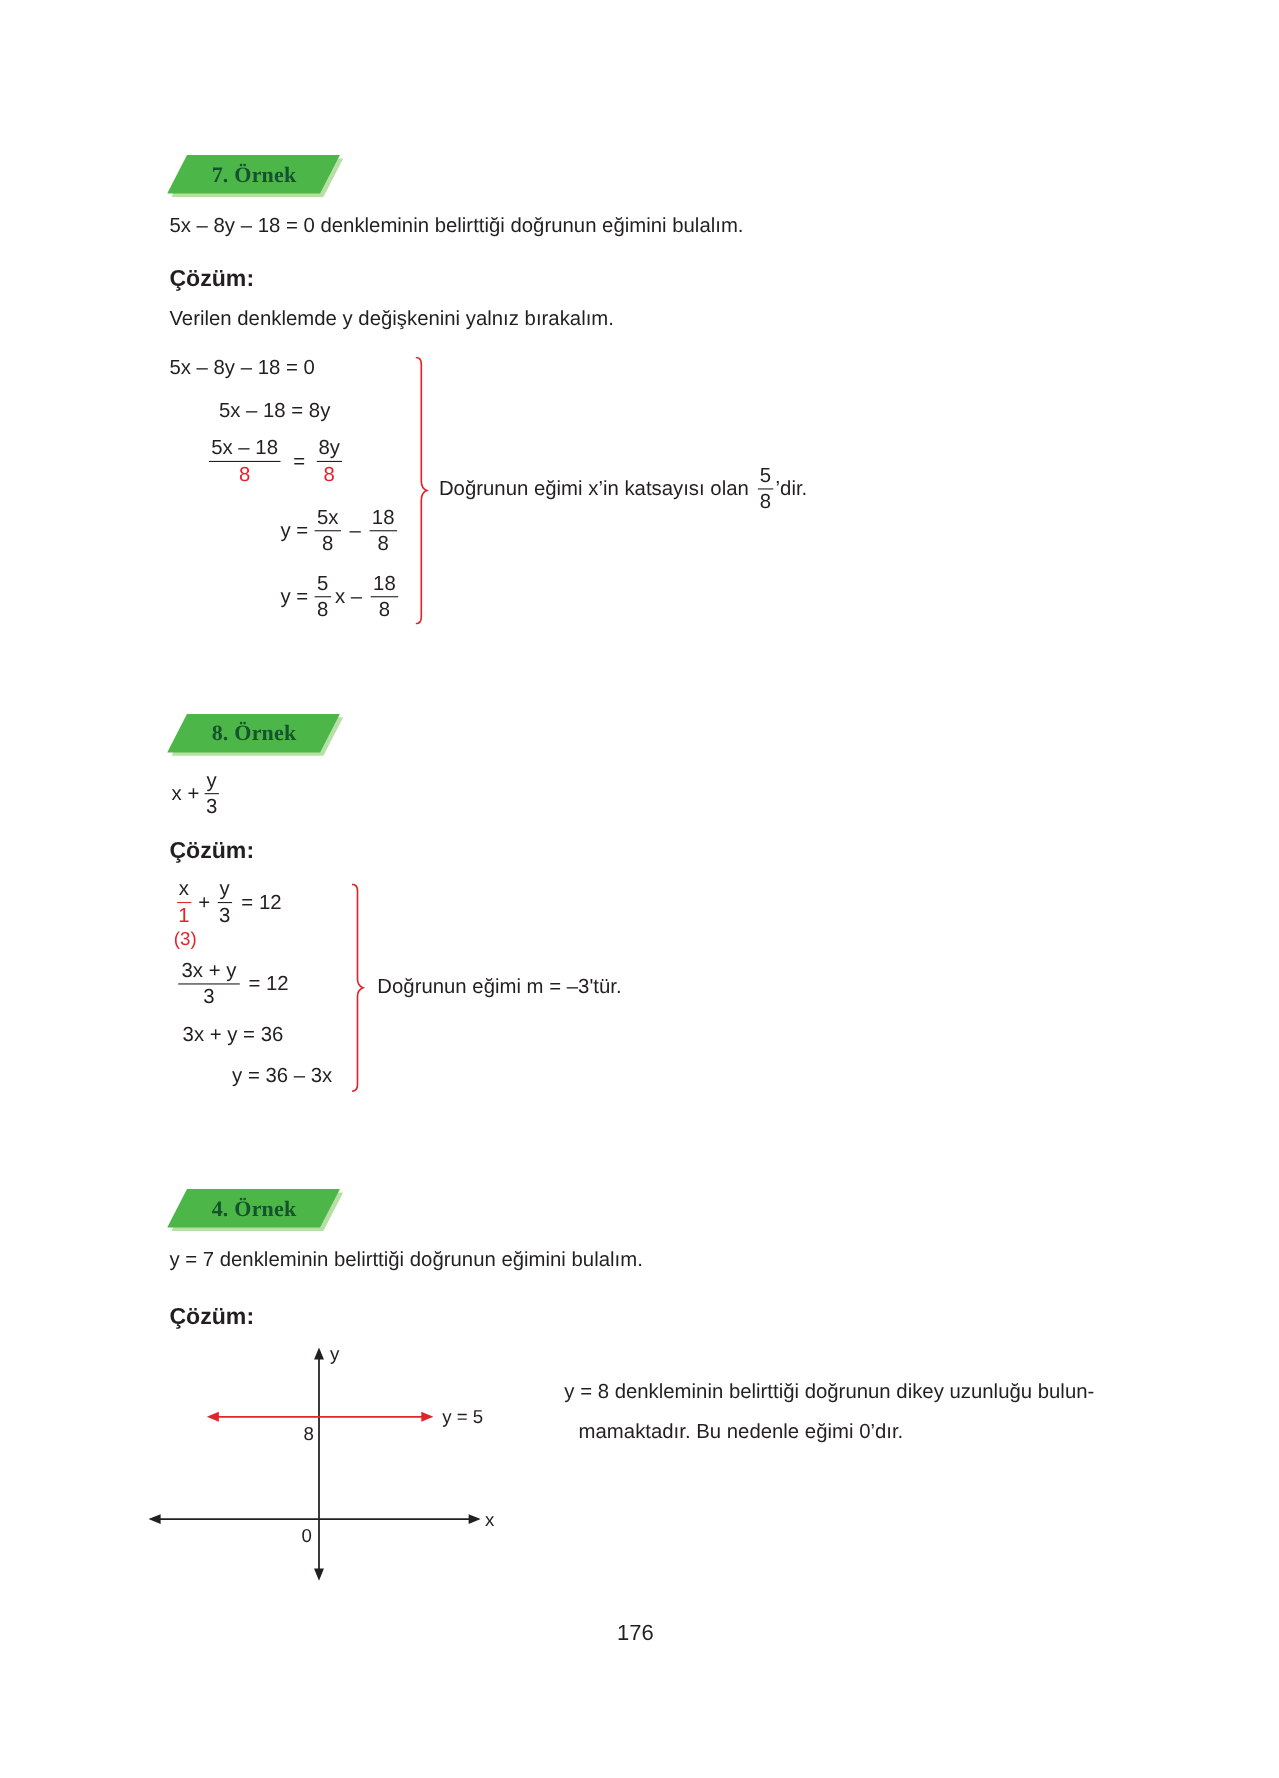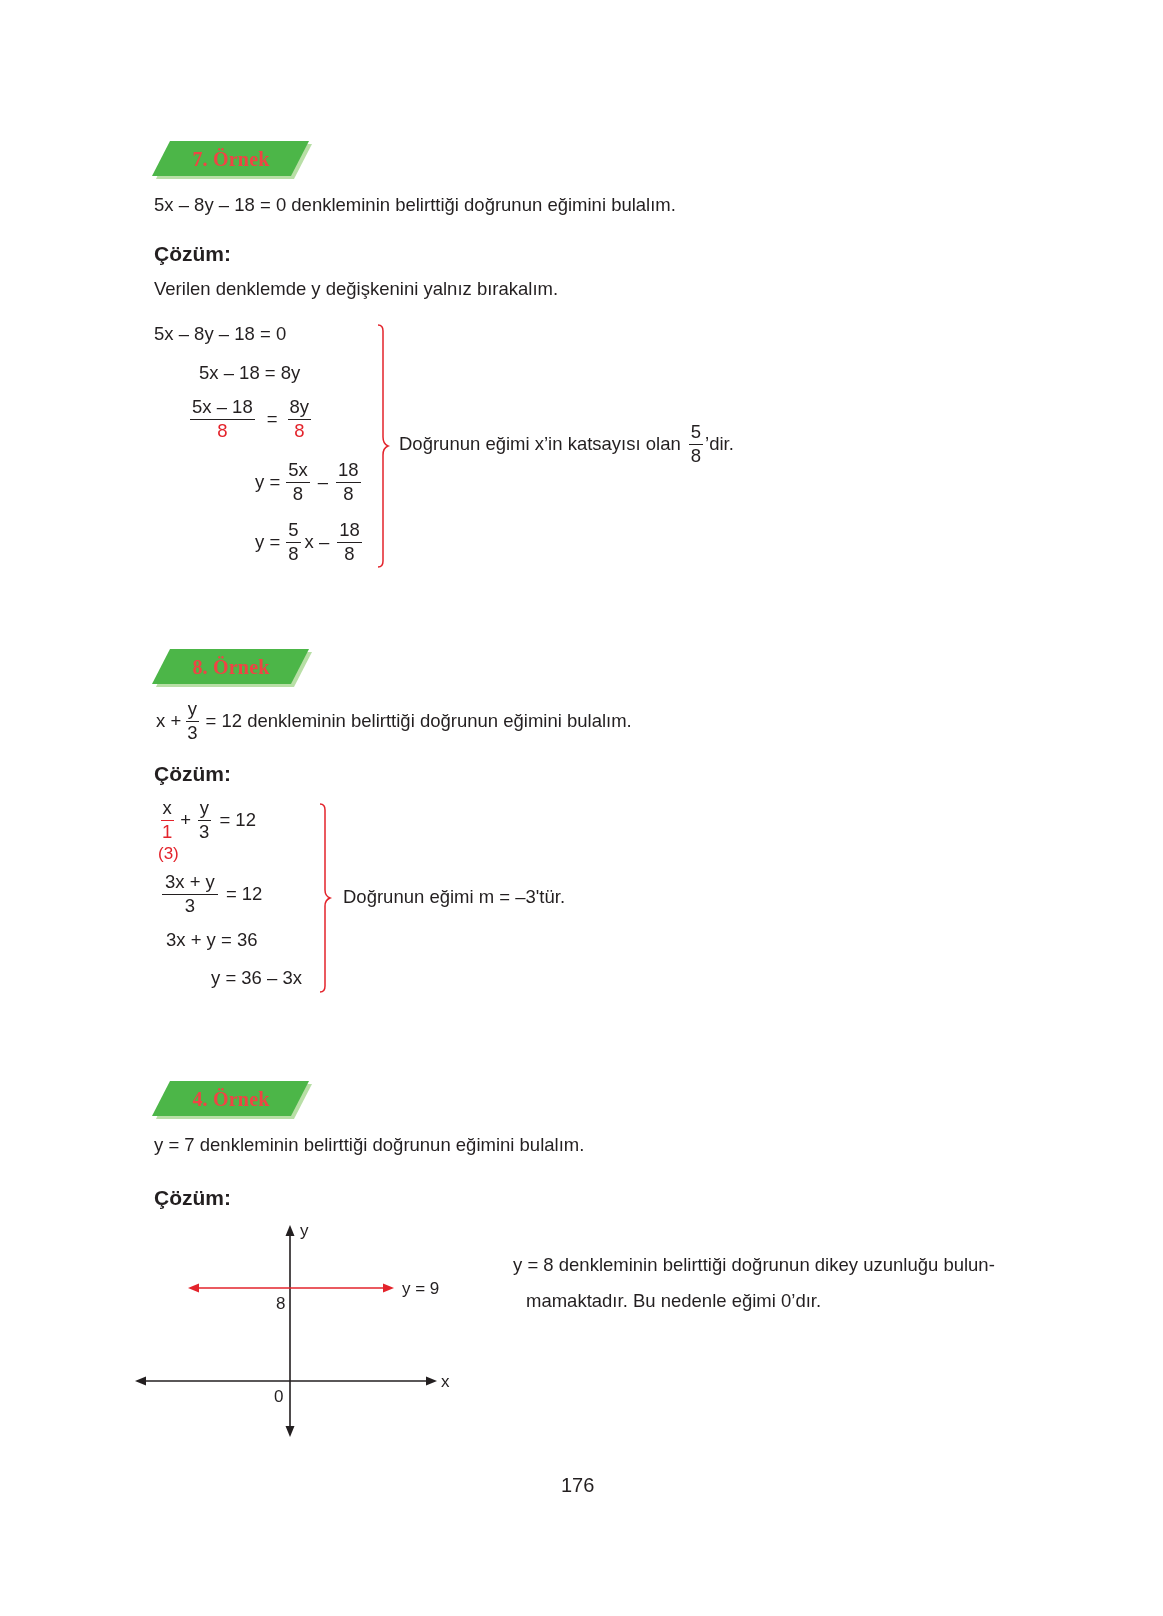--- a/index.html
+++ b/index.html
@@ -4,21 +4,21 @@
 <style>
   html, body { margin:0; padding:0; background:#ffffff; }
   body { width:1163px; height:1616px; position:relative; overflow:hidden;
          font-family:"Liberation Sans", sans-serif; color:#231f20; }
   .abs { position:absolute; }
   .txt { font-size:18.5px; white-space:nowrap; line-height:1; }
   .badge { position:absolute; width:158px; height:36px; }
   .badge svg { position:absolute; left:0; top:0; }
   .badge-label { position:absolute; left:0; width:158px; top:7px; text-align:center;
                  font-family:"Liberation Serif", serif; font-weight:bold; font-size:20px;
-                 color:#ef4444; letter-spacing:0.2px; }
+                 color:#14532d; letter-spacing:0.2px; }
   .heading { font-size:21px; font-weight:bold; }
   .frac { display:inline-flex; flex-direction:column; align-items:center; vertical-align:middle;
           line-height:1; margin:0 2px; }
   .frac .num { padding:0 2px 2px 2px; border-bottom:1.3px solid #231f20; }
   .frac .den { padding:2px 2px 0 2px; }
   .red { color:#e3232b; }
   .frac.redbar .num { border-bottom-color:#e3232b; }
   .mathrow { position:absolute; display:flex; align-items:center; font-size:18.5px; white-space:nowrap;text-align:center; }
 </style>
 </head>
@@ -97,21 +97,20 @@
   </svg>
   <div class="badge-label">8. Örnek</div>
 </div>
 
 <div class="mathrow" style="left:156px; top:700px;">
   <span style="margin-right:2px;">x +</span>
   <span class="frac">
     <span class="num">y</span>
     <span class="den">3</span>
   </span>
-  <span style="margin-left:4px;">= 12 denkleminin belirttiği doğrunun eğimini bulalım.</span>
 </div>
 
 <div class="abs txt heading" style="left:154px; top:763px;">Çözüm:</div>
 
 <div class="mathrow" style="left:158px; top:799px;">
   <span class="frac redbar">
     <span class="num">x</span>
     <span class="den red">1</span>
   </span>
   <span style="margin:0 4px;">+</span>
@@ -162,18 +161,18 @@
   <path d="M307 156 L296 151.5 L296 160.5 Z" fill="#231f20"></path>
 
   <line x1="66" y1="63" x2="256" y2="63" stroke="#e3232b" stroke-width="1.6"></line>
   <path d="M58 63 L69 58.5 L69 67.5 Z" fill="#e3232b"></path>
   <path d="M264 63 L253 58.5 L253 67.5 Z" fill="#e3232b"></path>
 </svg>
 <div class="abs txt" style="left:300px; top:1222px; font-size:17px;">y</div>
 <div class="abs txt" style="left:441px; top:1373px; font-size:17px;">x</div>
 <div class="abs txt" style="left:274px; top:1388px; font-size:17px;">0</div>
 <div class="abs txt" style="left:276px; top:1295px; font-size:17px;">8</div>
-<div class="abs txt" style="left:402px; top:1280px; font-size:17px;">y = 9</div>
+<div class="abs txt" style="left:402px; top:1280px; font-size:17px;">y = 5</div>
 
 <div class="abs txt" style="left:513px; top:1256px;">y = 8 denkleminin belirttiği doğrunun dikey uzunluğu bulun-</div>
 <div class="abs txt" style="left:485px; top:1292px;margin-left:41px;">mamaktadır. Bu nedenle eğimi 0’dır.</div>
 
 <div class="abs txt" style="left:561px; top:1475px; font-size:20px;">176</div>
 
 </body></html>

